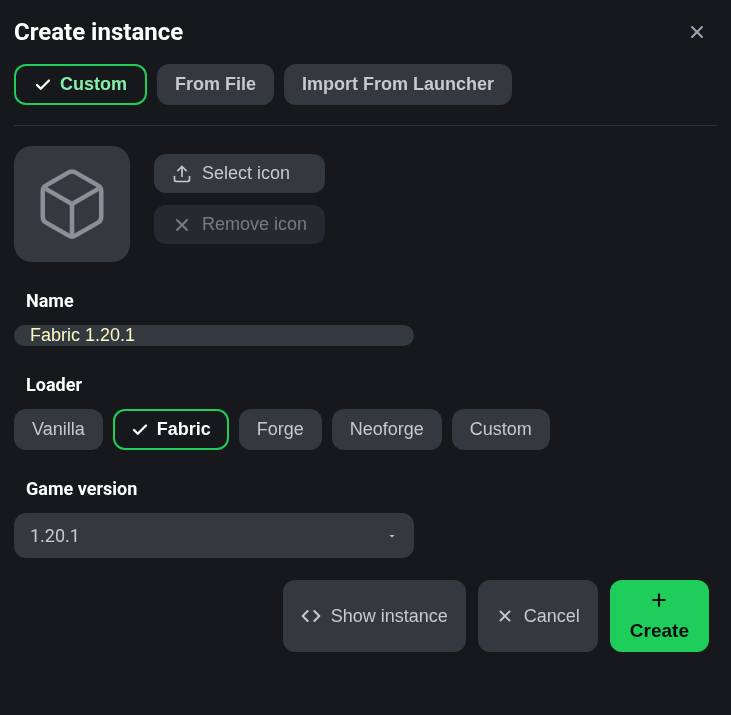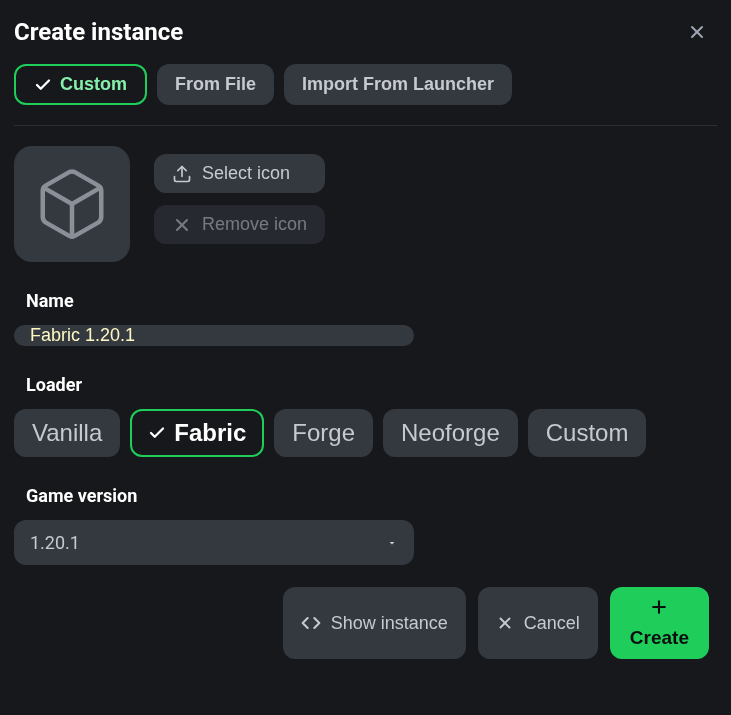--- a/index.html
+++ b/index.html
@@ -117,21 +117,21 @@
   .pill-row { display: flex; gap: 10px; flex-wrap: wrap; }
   .pill {
     display: inline-flex;
     align-items: center;
     gap: 8px;
     padding: 10px 18px;
     border-radius: 12px;
     background: #34383f;
     border: none;
     color: #c6cad0;
-    font-size: 24px;
+    font-size: 18px;
     font-weight: 500;
     cursor: pointer;
   }
   .pill.selected {
     background: transparent;
     border: 2px solid #1fce5a;
     color: #fff;
     padding: 8px 16px;
     font-weight: 600;
   }

